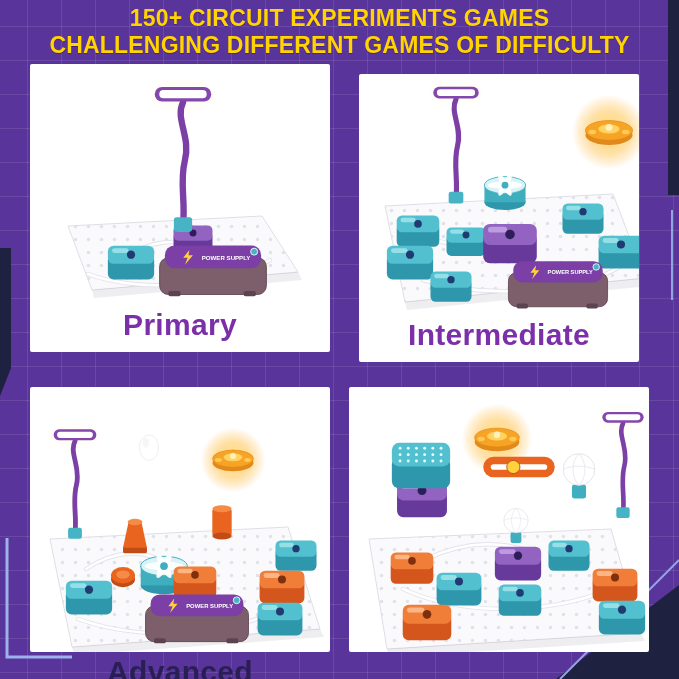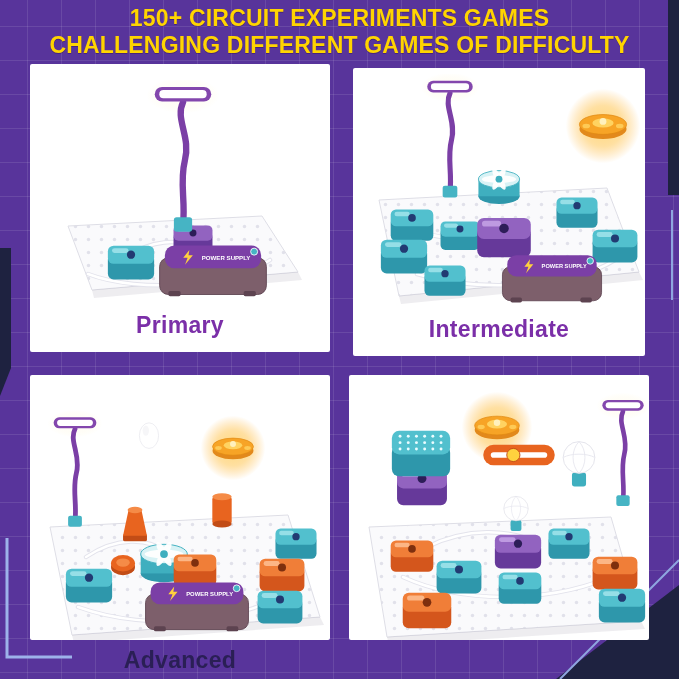--- a/index.html
+++ b/index.html
@@ -11,21 +11,21 @@
       linear-gradient(rgba(255,255,255,.10) 1px, transparent 1px),
       linear-gradient(90deg, rgba(255,255,255,.10) 1px, transparent 1px);
     background-size:34px 34px;background-position:-7px -8px;padding-left:28px;}
   .header{position:absolute;top:5px;left:0;right:0;text-align:center;
     color:#ffd400;font-weight:700;font-size:23px;line-height:27px;letter-spacing:.2px;
     text-shadow:0 1px 0 rgba(40,10,60,.35);}
   .grid{position:absolute;left:30px;top:64px;display:grid;
     grid-template-columns:300px 300px;column-gap:19px;row-gap:15px;}
   .panel{background:#fff;border-radius:2px;overflow:hidden;display:flex;flex-direction:column}
   .panel svg{display:block}
-  .cap{text-align:center;font-weight:700;font-size:23px;letter-spacing:.3px}
+  .cap{text-align:center;font-weight:700;font-size:30px;letter-spacing:.3px}
   .panel-top{height:288px}
   .panel-top .cap{color:#7b2fa8;height:50px;line-height:46px}
   .cell-bottom{display:flex;flex-direction:column}
   .panel-bottom{height:265px}
   .cap-bottom{color:#2a1f55;height:36px;line-height:40px}
   .deco{position:absolute;inset:0;pointer-events:none}
   .board{fill:url(#pegs);stroke:#dedee6;stroke-width:1}
   .bshadow{fill:rgba(40,30,70,.08)}
   .wire-under{stroke:#e3e3ec;stroke-width:4.5;fill:none;stroke-linecap:round}
   .wire-over{stroke:#ffffff;stroke-width:2.5;fill:none;stroke-linecap:round}
@@ -200,21 +200,21 @@
         <path class="wire-under" d="M92,196 C118,176 152,172 170,188"></path>
         <path class="wire-over" d="M92,196 C118,176 152,172 170,188"></path>
         <use href="#sym-block-p" x="142" y="160" width="42" height="32"></use>
         <use href="#sym-lamp" x="112" y="16" width="82" height="156"></use>
         <use href="#sym-block-t" x="76" y="180" width="50" height="38"></use>
         <use href="#sym-ps" x="126" y="178" width="114" height="56"></use>
       </svg>
       <figcaption class="cap">Primary</figcaption>
     </figure>
 
-    <figure class="panel panel-top" style="margin:4px">
+    <figure class="panel panel-top" style="margin:10px">
       <svg viewBox="0 0 300 238" width="300" height="238">
         <use href="#sym-spinner" x="212" y="20" width="76" height="76"></use>
         <path class="board" d="M26,132 L254,120 L286,204 L46,228 Z"></path>
         <path class="bshadow" d="M46,228 L286,204 L290,212 L48,236 Z"></path>
         <path class="wire-under" d="M48,156 C90,176 128,174 148,156"></path>
         <path class="wire-over" d="M48,156 C90,176 128,174 148,156"></path>
         <path class="wire-under" d="M64,206 C130,226 220,218 262,192"></path>
         <path class="wire-over" d="M64,206 C130,226 220,218 262,192"></path>
         <use href="#sym-lamp" x="64" y="6" width="66" height="128"></use>
         <use href="#sym-fan" x="116" y="82" width="60" height="60"></use>

